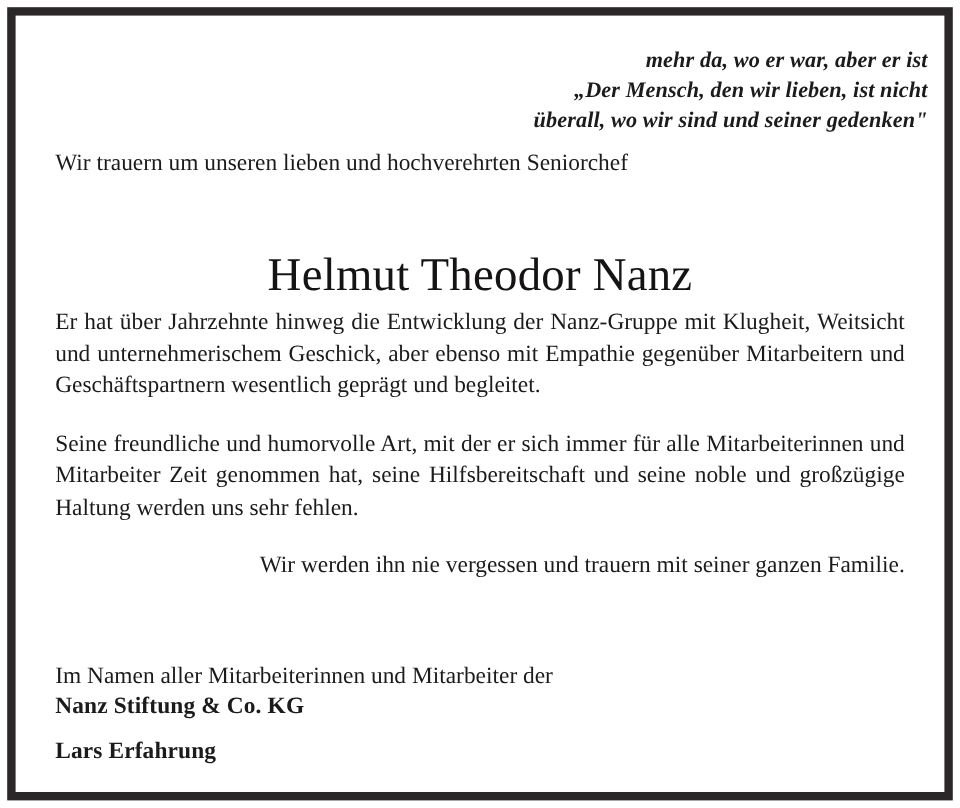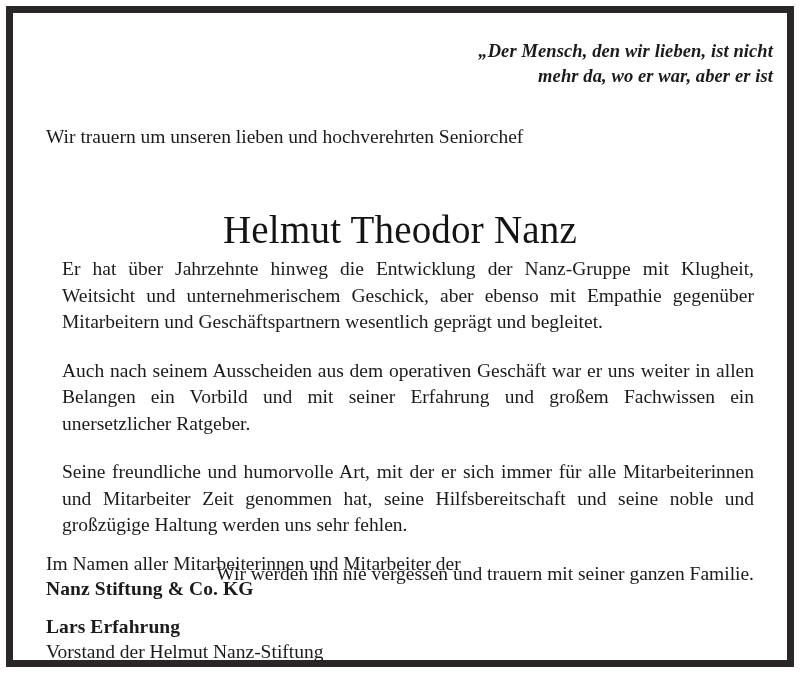--- a/index.html
+++ b/index.html
@@ -92,21 +92,21 @@
   .dates .gap { display: inline-block; width: 13px; }
 
   
   .body-col {
     position: absolute;
     left: 33px;
     top: 243px;
     width: 708px;
   }
   p.para {
-    margin: 0 0 22px 16px;
+    margin: 0 0 22px 0;
     font-size: 19.5px;
     line-height: 26.5px;
     text-align: justify;
     color: #1c1a1b;
     hyphens: manual;
   }
   p.para.plain { text-align: right; }
 
   
   .signature {
@@ -122,38 +122,37 @@
   .signature .sig-strong { font-weight: bold; letter-spacing: 0.1px; }
   .signature .sig-gap { display: block; height: 13px; }
 </style>
 </head>
 <body>
 
 <div class="notice-frame">
   <div class="notice-inner">
 
     <div class="quote">
+      <span class="qline">mehr da, wo er war, aber er ist</span>
       <span class="qline">„Der Mensch, den wir lieben, ist nicht</span>
-      <span class="qline">mehr da, wo er war, aber er ist</span>
+      <span class="qline">überall, wo wir sind und seiner gedenken"</span>
     </div>
 
     <div class="lead">Wir trauern um unseren lieben und hochverehrten Seniorchef</div>
 
     <div class="name">Helmut Theodor Nanz</div>
 
 
     <div class="body-col">
       <p class="para">Er hat über Jahrzehnte hinweg die Entwicklung der Nanz-Gruppe mit Klugheit, Weitsicht und unternehmerischem Geschick, aber ebenso mit Empathie gegenüber Mitarbeitern und Geschäftspartnern wesentlich geprägt und begleitet.</p>
-      <p class="para">Auch nach seinem Ausscheiden aus dem operativen Geschäft war er uns weiter in allen Belangen ein Vorbild und mit seiner Erfahrung und großem Fachwissen ein unersetzlicher Ratgeber.</p>
       <p class="para">Seine freundliche und humorvolle Art, mit der er sich immer für alle Mitarbeiterinnen und Mitarbeiter Zeit genommen hat, seine Hilfsbereitschaft und seine noble und großzügige Haltung werden uns sehr fehlen.</p>
       <p class="para plain">Wir werden ihn nie vergessen und trauern mit seiner ganzen Familie.</p>
     </div>
 
     <div class="signature">
       <span class="sig-line">Im Namen aller Mitarbeiterinnen und Mitarbeiter der</span>
       <span class="sig-line sig-strong">Nanz Stiftung &amp; Co. KG</span>
       <span class="sig-gap"></span>
       <span class="sig-line sig-strong">Lars Erfahrung</span>
-      <span class="sig-line">Vorstand der Helmut Nanz-Stiftung</span>
     </div>
 
   </div>
 </div>
 
 </body></html>

